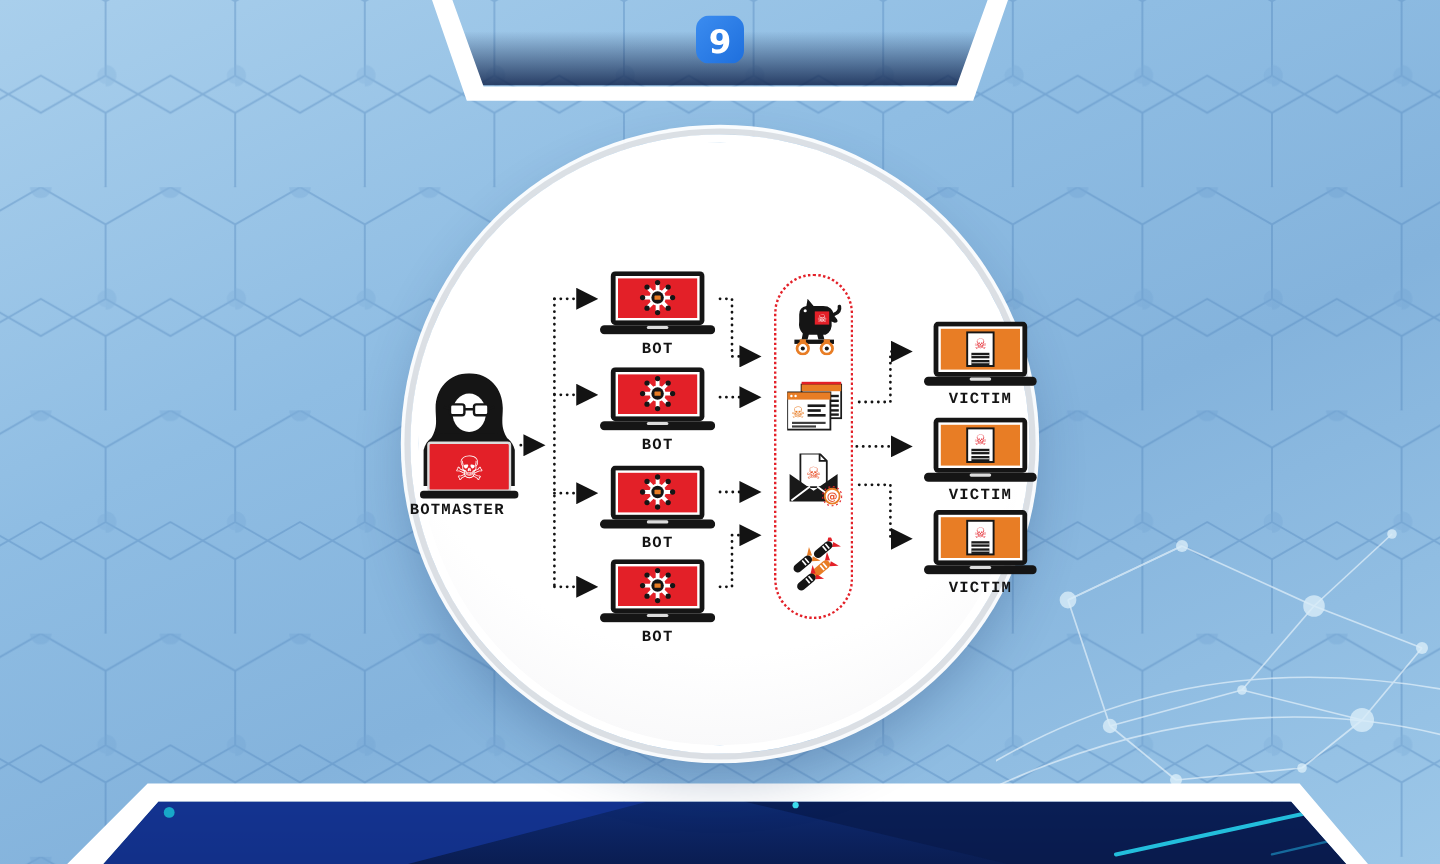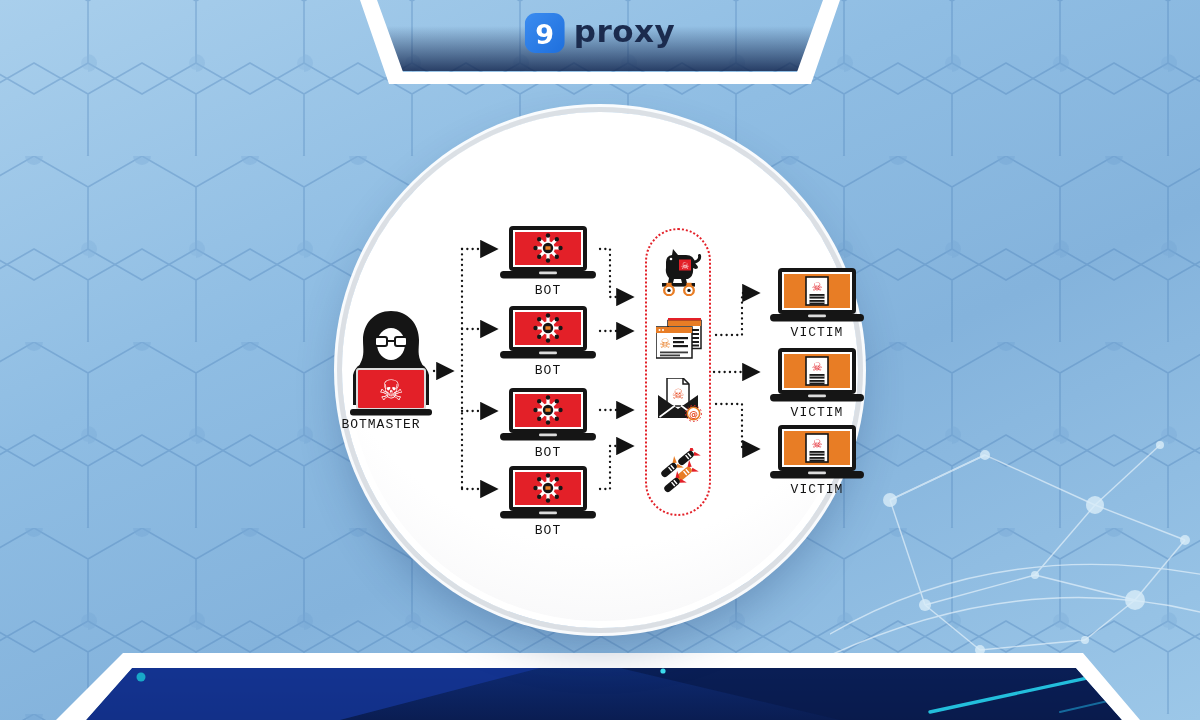--- a/index.html
+++ b/index.html
@@ -16,21 +16,21 @@
   .big-circle{
     left:342px;top:112px;width:516px;height:516px;border-radius:50%;
     background:radial-gradient(circle at 50% 28%,#ffffff 65%,#f3f3f5 100%);
     border:7px solid #ffffff;box-sizing:border-box;
     box-shadow:0 0 0 5px rgba(195,200,208,.55),0 0 0 8px rgba(255,255,255,.95),
                0 20px 45px rgba(22,54,104,.30);
   }
   
   .lbl{
     font-family:"Liberation Mono","DejaVu Sans Mono",monospace;
-    font-weight:400;font-size:13px;letter-spacing:1px;color:#141414;
+    font-weight:700;font-size:13px;letter-spacing:1px;color:#141414;
     transform:translateX(-50%);white-space:nowrap;
   }
   
   .pill{
     left:645px;top:228px;width:66px;height:288px;box-sizing:border-box;
     border:2px dotted #e32028;border-radius:34px;
   }
   
   .brand{left:50%;top:13px;transform:translateX(-50%);display:flex;align-items:center;gap:9px;}
   .brand-text{
@@ -107,21 +107,20 @@
     <svg width="40" height="40" viewBox="0 0 40 40">
       <defs>
         <linearGradient id="logoblue" x1="0" y1="0" x2="1" y2="1">
           <stop offset="0" stop-color="#3b8cf0"></stop>
             <stop offset="1" stop-color="#1e6fdd"></stop>
         </linearGradient>
       </defs>
       <rect width="40" height="40" rx="11" fill="url(#logoblue)"></rect>
       <text x="20" y="31" text-anchor="middle" font-family="DejaVu Sans" font-weight="bold" font-size="27" fill="#ffffff">9</text>
     </svg>
-    <span class="brand-text">proxy</span>
   </div>
 
   <svg class="abs" style="left:0;top:648px;" width="1200" height="72">
     <defs>
       <linearGradient id="navyGrad" x1="0" y1="0" x2="0" y2="1">
         <stop offset="0" stop-color="#0e2a71"></stop>
           <stop offset="1" stop-color="#0a1d52"></stop>
       </linearGradient>
       <clipPath id="navyClip">
           <polygon points="132,20 1076,20 1122,72 86,72"></polygon>

